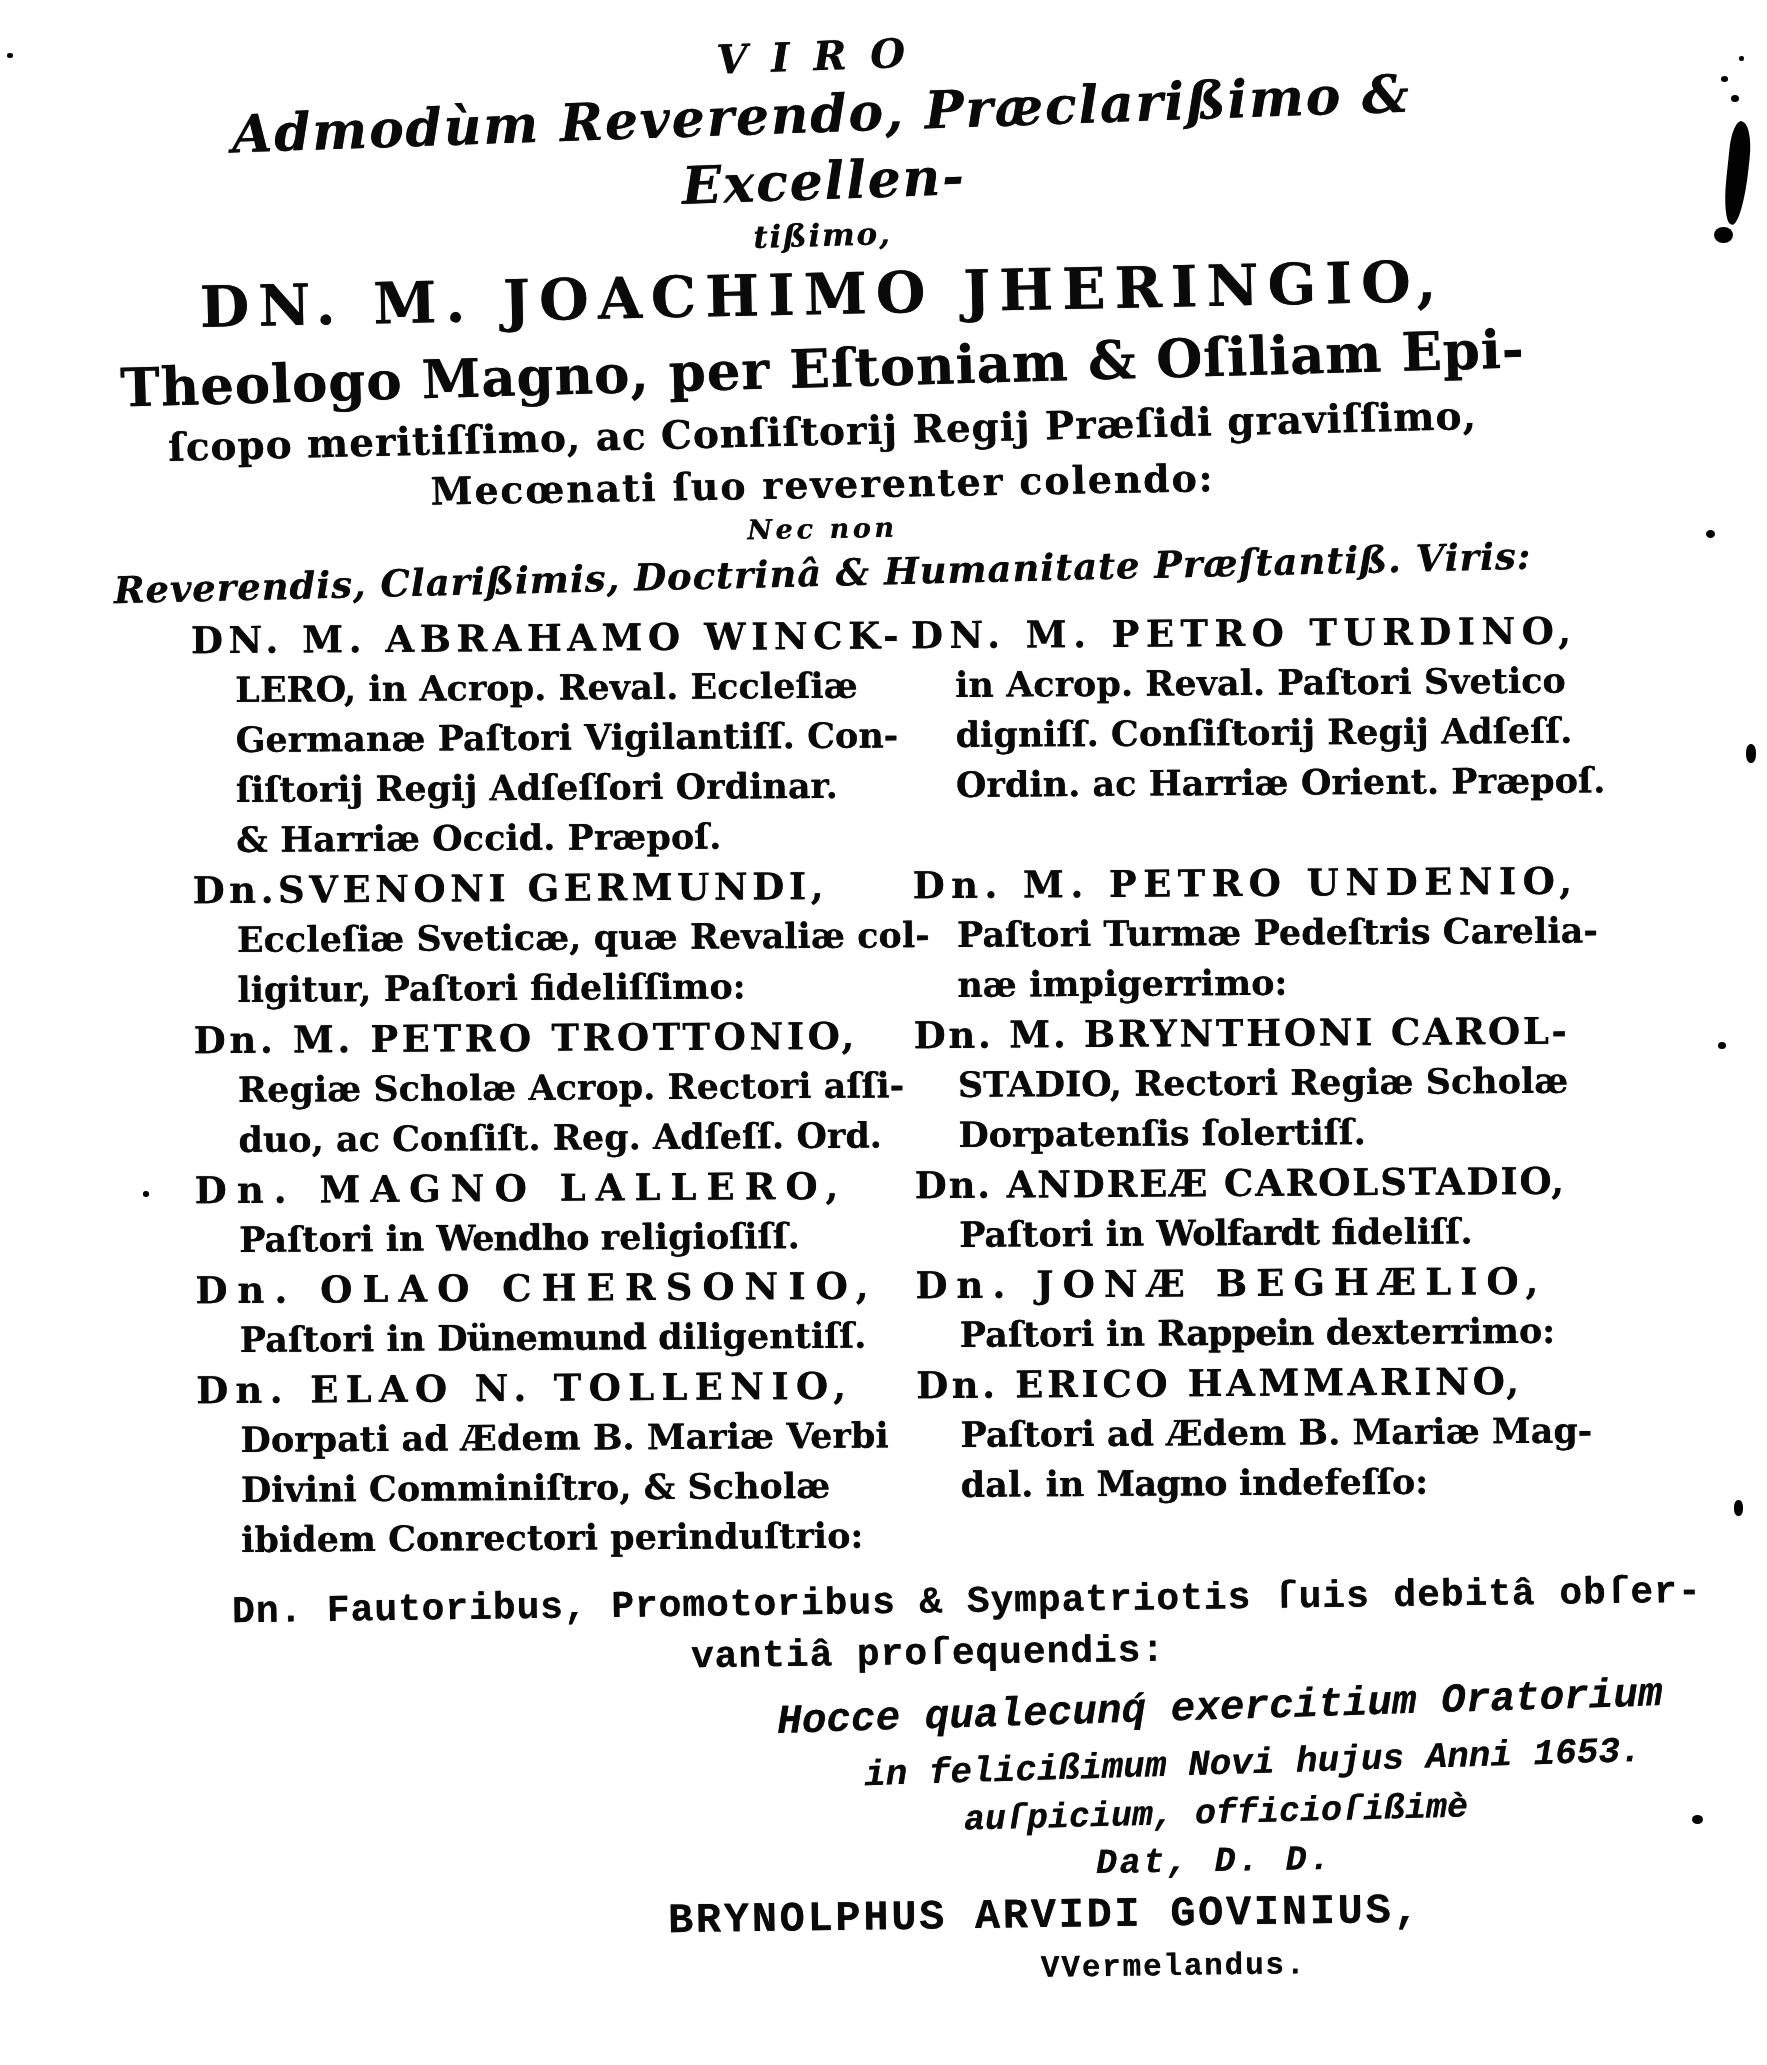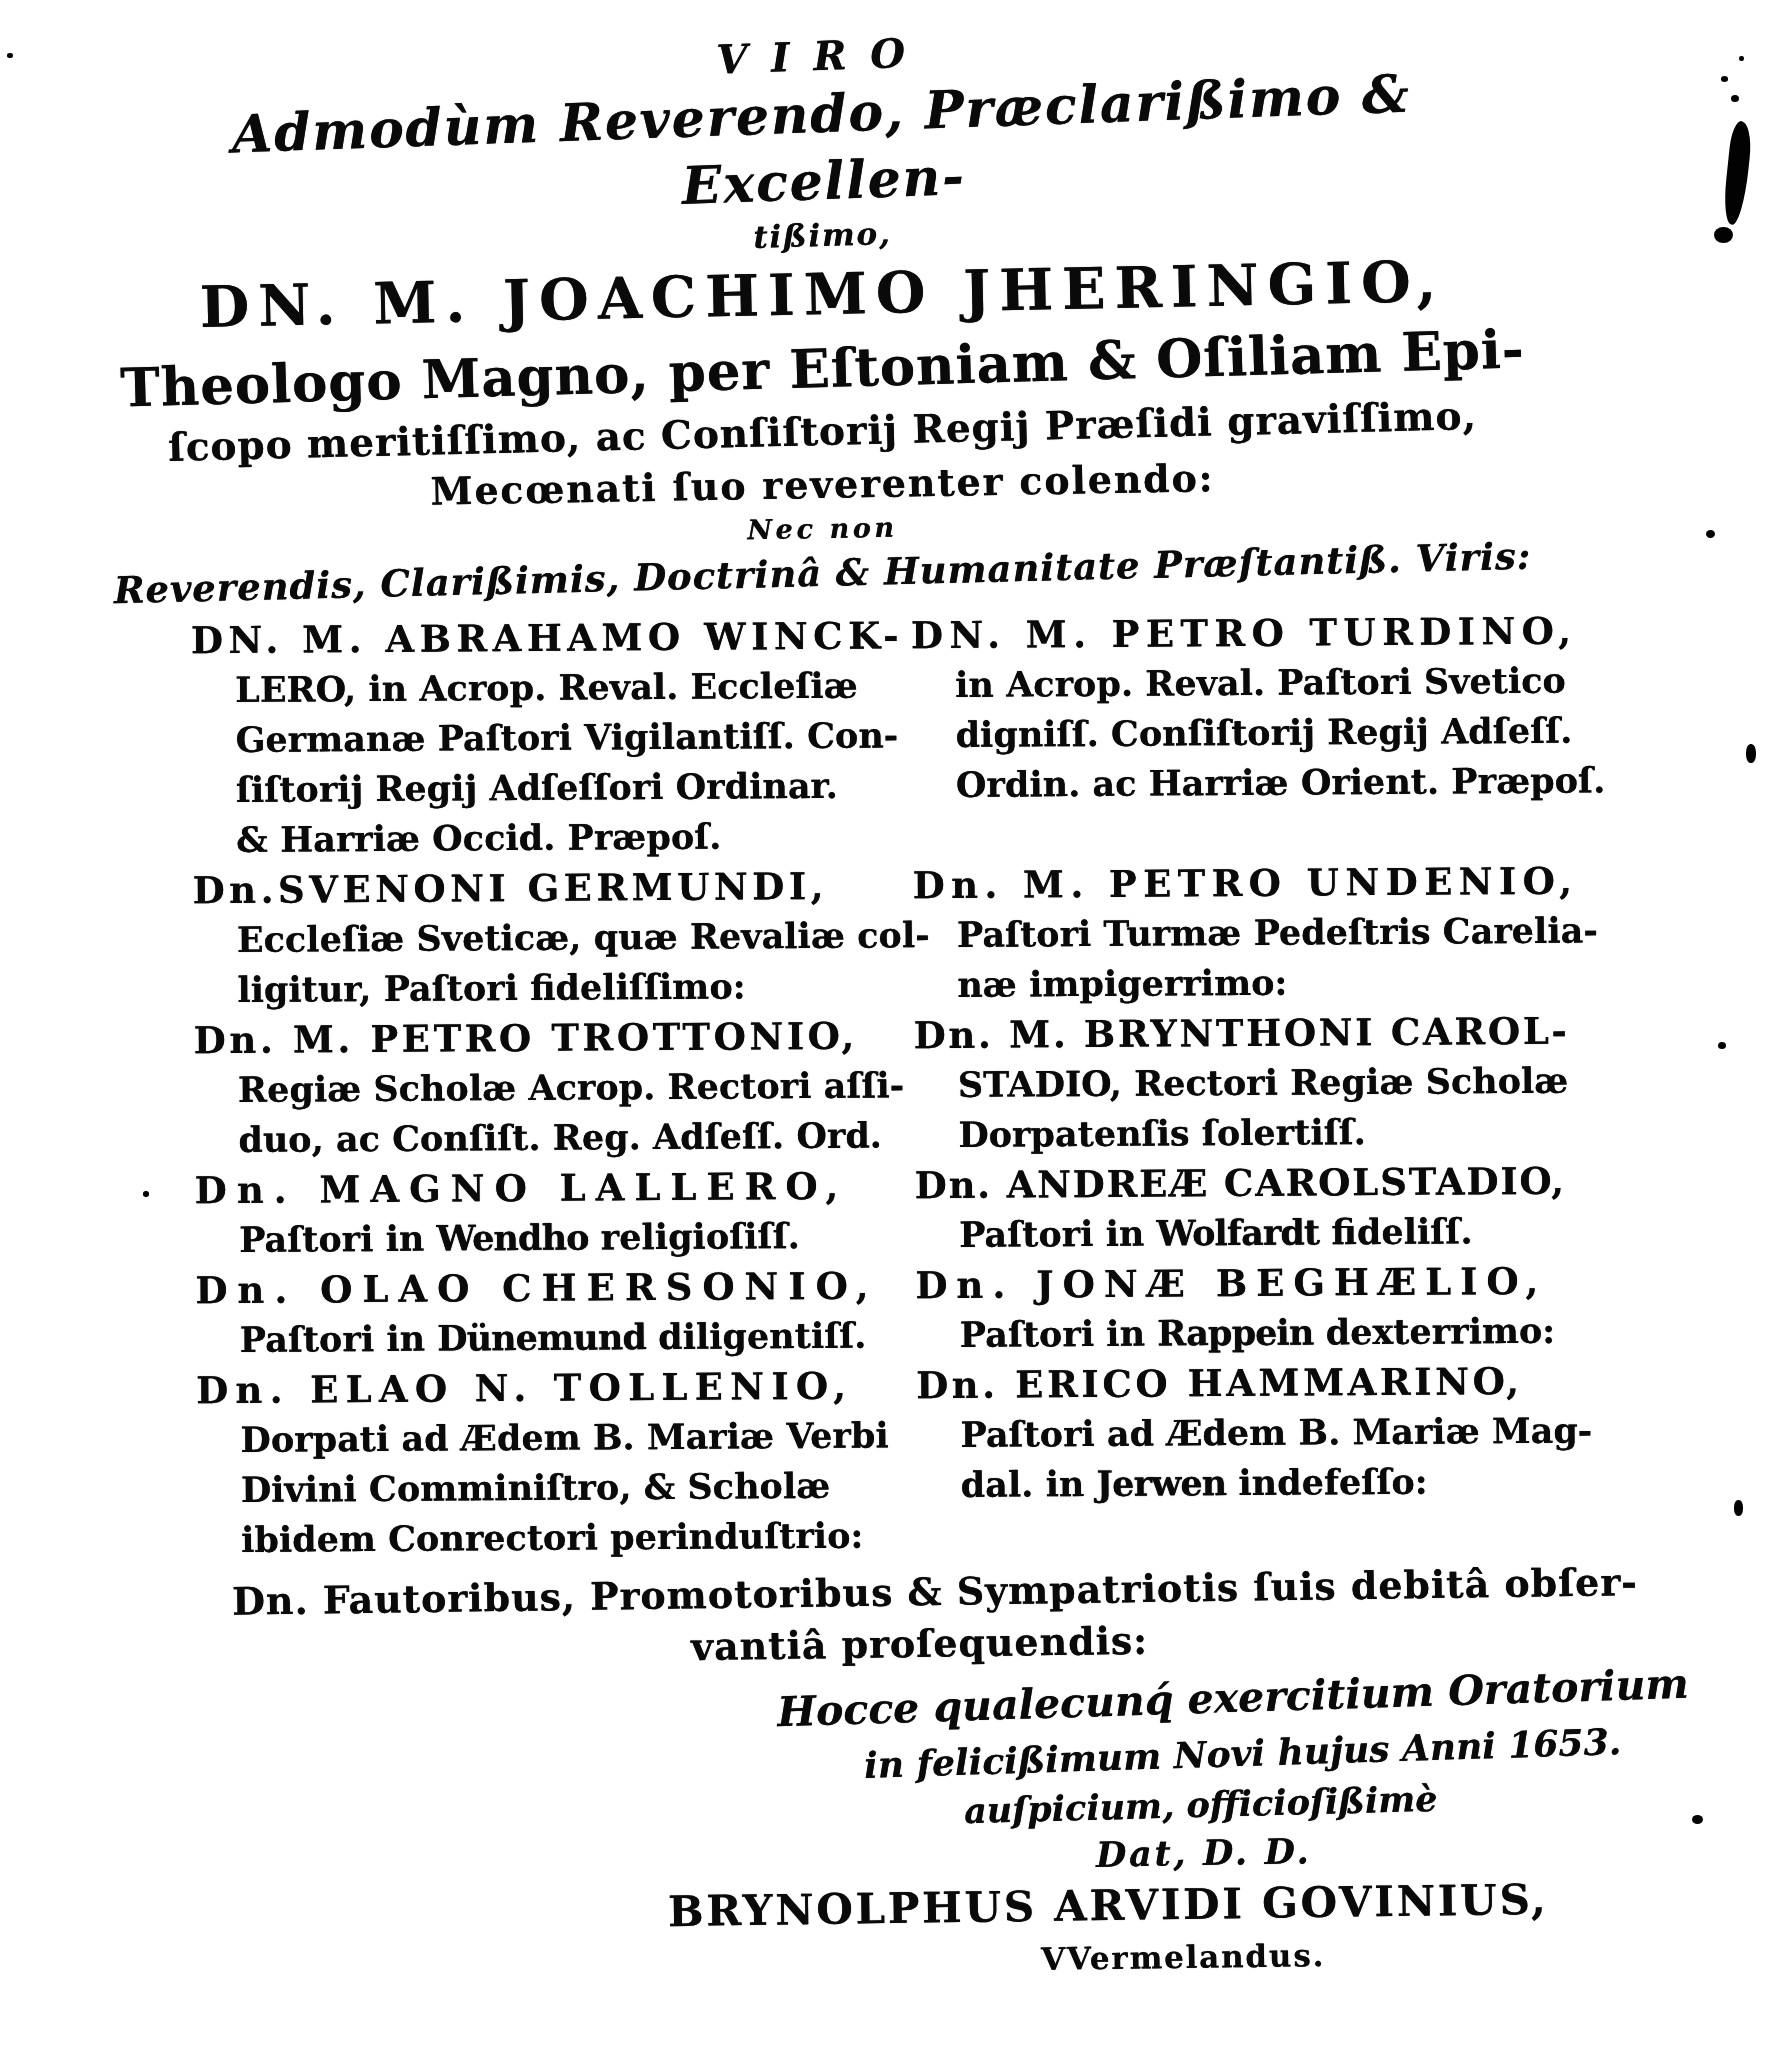--- a/index.html
+++ b/index.html
@@ -44,21 +44,21 @@
   .col-left  .entry:nth-of-type(6) .e-head{letter-spacing:7.3px;}
   .col-right .entry:nth-of-type(1) .e-head{letter-spacing:6.4px;}
   .col-right .entry:nth-of-type(2) .e-head{letter-spacing:6.4px;}
   .col-right .entry:nth-of-type(3) .e-head{letter-spacing:2.7px;}
   .col-right .entry:nth-of-type(4) .e-head{letter-spacing:1.8px;}
   .col-right .entry:nth-of-type(5) .e-head{letter-spacing:9px;}
   .col-right .entry:nth-of-type(6) .e-head{letter-spacing:3.6px;}
   .col-right .entry:nth-of-type(1){margin-bottom:50px;}
   .fx{font-weight:bold;letter-spacing:-0.9px;text-shadow:0 0 1px #000;}
   
-  .closing{margin-top:4px;}
+  .closing{margin-top:14px;font-family:Liberation Mono, monospace;}
   .closing > div{white-space:nowrap;width:fit-content;}
   .c-l1{margin-left:232px;font-weight:bold;font-size:38px;line-height:53px;letter-spacing:0.9px;transform:rotate(-0.8deg);}
   .c-l2{margin-left:691px;font-weight:bold;font-size:38px;line-height:51px;letter-spacing:0.9px;transform:rotate(-0.8deg);}
   .c-hocce{margin-left:777px;font-style:italic;font-weight:bold;font-size:41px;line-height:58px;transform:rotate(-1.8deg);}
   .c-anni{margin-left:864px;font-style:italic;font-weight:bold;font-size:36px;line-height:53px;transform:rotate(-1.8deg);}
   .c-auspicium{margin-left:964px;font-style:italic;font-weight:bold;font-size:35px;line-height:49px;transform:rotate(-1.5deg);}
   .c-dat{margin-left:1096px;font-style:italic;font-weight:bold;font-size:35px;line-height:47px;letter-spacing:2.7px;transform:rotate(-1deg);}
   .c-sig{margin-left:668px;font-weight:bold;font-size:42px;line-height:60px;letter-spacing:2.7px;transform:rotate(-0.8deg);}
   .c-sig2{margin-left:1041px;font-weight:bold;font-size:31px;line-height:42px;letter-spacing:1.8px;transform:rotate(-0.8deg);}
   
@@ -162,21 +162,21 @@
           <div class="e-head">Dn. ANDREÆ CAROLSTADIO,</div>
           <div class="e-line"><span>Paſtori in </span><span class="fx">Wolfardt</span><span> fideliſſ.</span></div>
         </div>
         <div class="entry">
           <div class="e-head">Dn. JONÆ BEGHÆLIO,</div>
           <div class="e-line"><span>Paſtori in </span><span class="fx">Rappein</span><span> dexterrimo:</span></div>
         </div>
         <div class="entry">
           <div class="e-head">Dn. ERICO HAMMARINO,</div>
           <div class="e-line"><span>Paſtori ad Ædem B. Mariæ Mag-</span></div>
-          <div class="e-line"><span>dal. in </span><span class="fx">Jerwen</span><span> indefeſſo:</span></div>
+          <div class="e-line"><span>dal. in </span><span class="fx">Magno</span><span> indefeſſo:</span></div>
         </div>
       </div>
   </section>
 
   <footer class="closing">
     <div class="c-l1">Dn. Fautoribus, Promotoribus &amp; Sympatriotis ſuis debitâ obſer-</div>
     <div class="c-l2">vantiâ proſequendis:</div>
     <div class="c-hocce">Hocce qualecunq́ exercitium Oratorium</div>
     <div class="c-anni">in felicißimum Novi hujus Anni 1653.</div>
     <div class="c-auspicium">auſpicium, officioſißimè</div>

